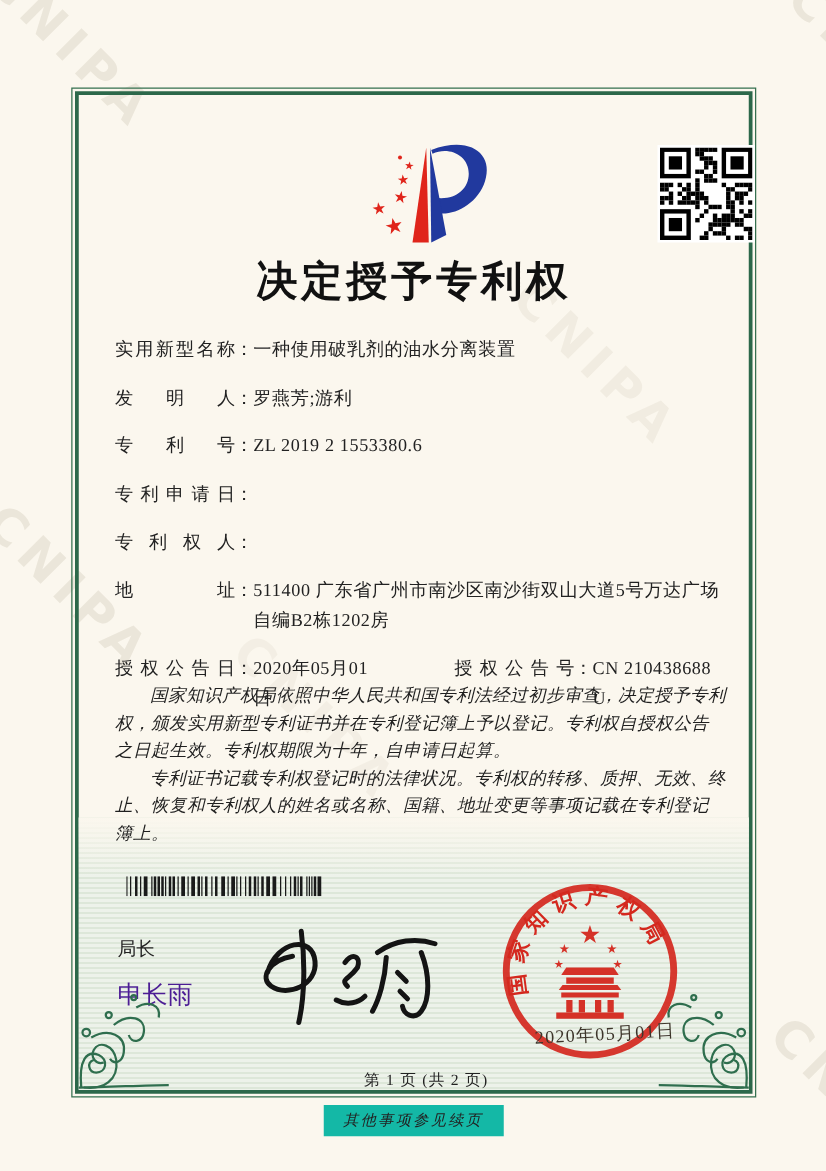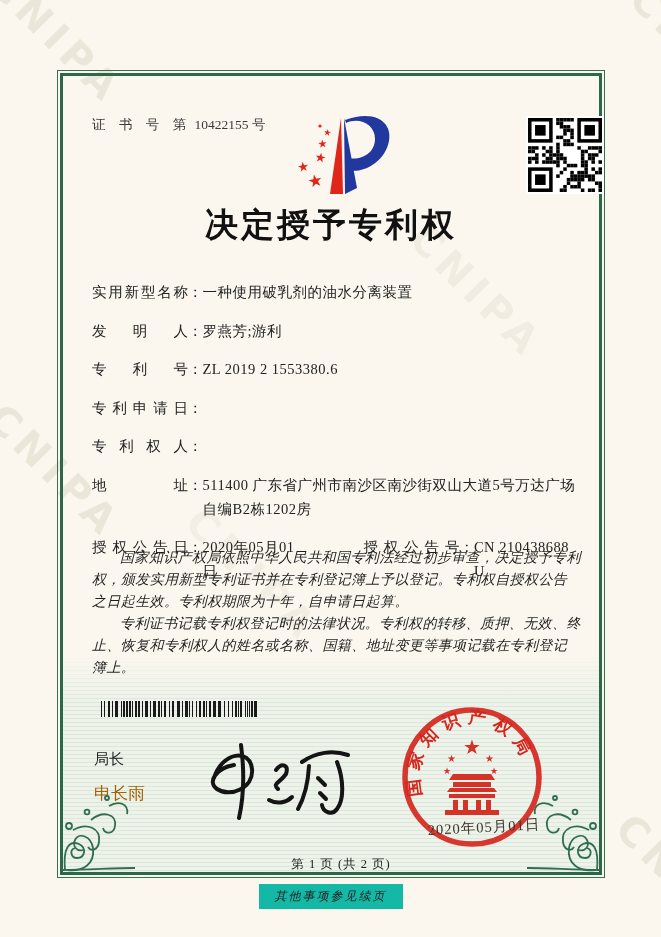--- a/index.html
+++ b/index.html
@@ -32,37 +32,37 @@
     background:linear-gradient(180deg,#fbf7ee 0%,rgba(251,247,238,0) 100%);
   }
   .cert-no{position:absolute;left:29px;top:40px;font-size:13.5px;color:#3a3a3a;z-index:3;}
   .cert-no .sp{letter-spacing:5px;}
   .logo{position:absolute;left:226px;top:32px;z-index:3;}
   .qr{position:absolute;left:463px;top:40px;z-index:3;background:#fff;padding:2px;line-height:0;}
   .title{
     position:absolute;left:0;right:0;top:127px;text-align:center;
     font-size:33px;font-weight:bold;letter-spacing:3px;color:#111;z-index:3;
   }
-  .fields{position:absolute;left:29px;top:204px;width:492px;z-index:3;font-size:14.5px;color:#222;}
+  .fields{position:absolute;left:29px;top:192px;width:492px;z-index:3;font-size:14.5px;color:#222;}
   .frow{display:flex;align-items:flex-start;margin-bottom:14.5px;line-height:24px;}
   .flabel{display:inline-block;width:96px;text-align:justify;text-align-last:justify;flex:0 0 96px;}
   .fcolon{flex:0 0 auto;}
   .fvalue{flex:0 1 auto;letter-spacing:0.5px;}
   .addr-val{width:380px;}
   .dualrow{display:flex;}
   .dual-right{margin-left:54px;display:flex;}
   .legal{
     position:absolute;left:29px;top:471px;width:489px;z-index:3;
     font-size:14px;line-height:22px;color:#1f1f1f;font-style:italic;
     letter-spacing:0.4px;
   }
   .legal p{margin:0;text-indent:2em;}
   .barcode{position:absolute;left:38px;top:625px;z-index:3;line-height:0;}
   .sign-title{position:absolute;left:31px;top:674px;z-index:3;font-family:"Liberation Sans","DejaVu Sans",sans-serif;font-size:15px;color:#222;}
-  .sign-name{position:absolute;left:31px;top:706px;z-index:3;font-family:"Liberation Sans","DejaVu Sans",sans-serif;font-size:17px;color:#a16207;}
+  .sign-name{position:absolute;left:31px;top:706px;z-index:3;font-family:"Liberation Sans","DejaVu Sans",sans-serif;font-size:20px;color:#4c1d95;}
   .signature{position:absolute;left:133px;top:662px;z-index:4;}
   .seal{position:absolute;left:334px;top:626px;z-index:4;}
   .seal-date{
     position:absolute;left:346px;top:742px;z-index:5;width:150px;text-align:center;
     font-size:14.5px;color:#3d352b;letter-spacing:1px;transform:rotate(-3deg);
   }
   .page-info{position:absolute;left:0;right:0;top:780px;text-align:center;font-size:12.5px;color:#222;letter-spacing:1px;z-index:3;margin-left:20px;}
   .flourish{position:absolute;z-index:3;}
   .fl-bl{left:-2px;bottom:-2px;}
   .fl-br{right:-2px;bottom:-2px;transform:scaleX(-1);}
@@ -80,25 +80,20 @@
 <span class="wm" style="left:-30px;top:448px;">CNIPA</span>
 <span class="wm" style="left:392px;top:268px;opacity:0.65;">CNIPA</span>
 <span class="wm" style="left:168px;top:552px;opacity:0.5;">CNIPA</span>
 <span class="wm" style="left:598px;top:858px;">CNIPA</span>
 
 <div class="frame">
   <div class="frame-inner">
 
     <div class="bottom-zone"></div>
 
-    <div class="cert-no">
-      <span class="sp">证 书 号 第</span>
-      <span>10422155</span>
-      <span>号</span>
-    </div>
 
     <svg class="logo" width="118" height="95" viewBox="0 0 118 95">
       <path d="M56,12 C88,0 106,16 99,37 C93,56 72,66 59,62 L58,50 C74,53 86,44 86,31 C86,16 70,9 57,15 Z" fill="#21399e"></path>
       <polygon points="52,10 41,86 54,86" fill="#e0251b"></polygon>
       <polygon points="55,10 56,86 68,80" fill="#21399e"></polygon>
       <text x="20" y="80" font-size="17" fill="#e0251b" transform="rotate(-12 20 80)">★</text>
       <text x="9" y="64" font-size="13" fill="#e0251b" transform="rotate(-8 9 64)">★</text>
       <text x="25" y="53" font-size="13" fill="#e0251b" transform="rotate(10 25 53)">★</text>
       <text x="29" y="40" font-size="11" fill="#e0251b" transform="rotate(-6 29 40)">★</text>
       <text x="34" y="27" font-size="9" fill="#e0251b" transform="rotate(8 34 27)">★</text>

